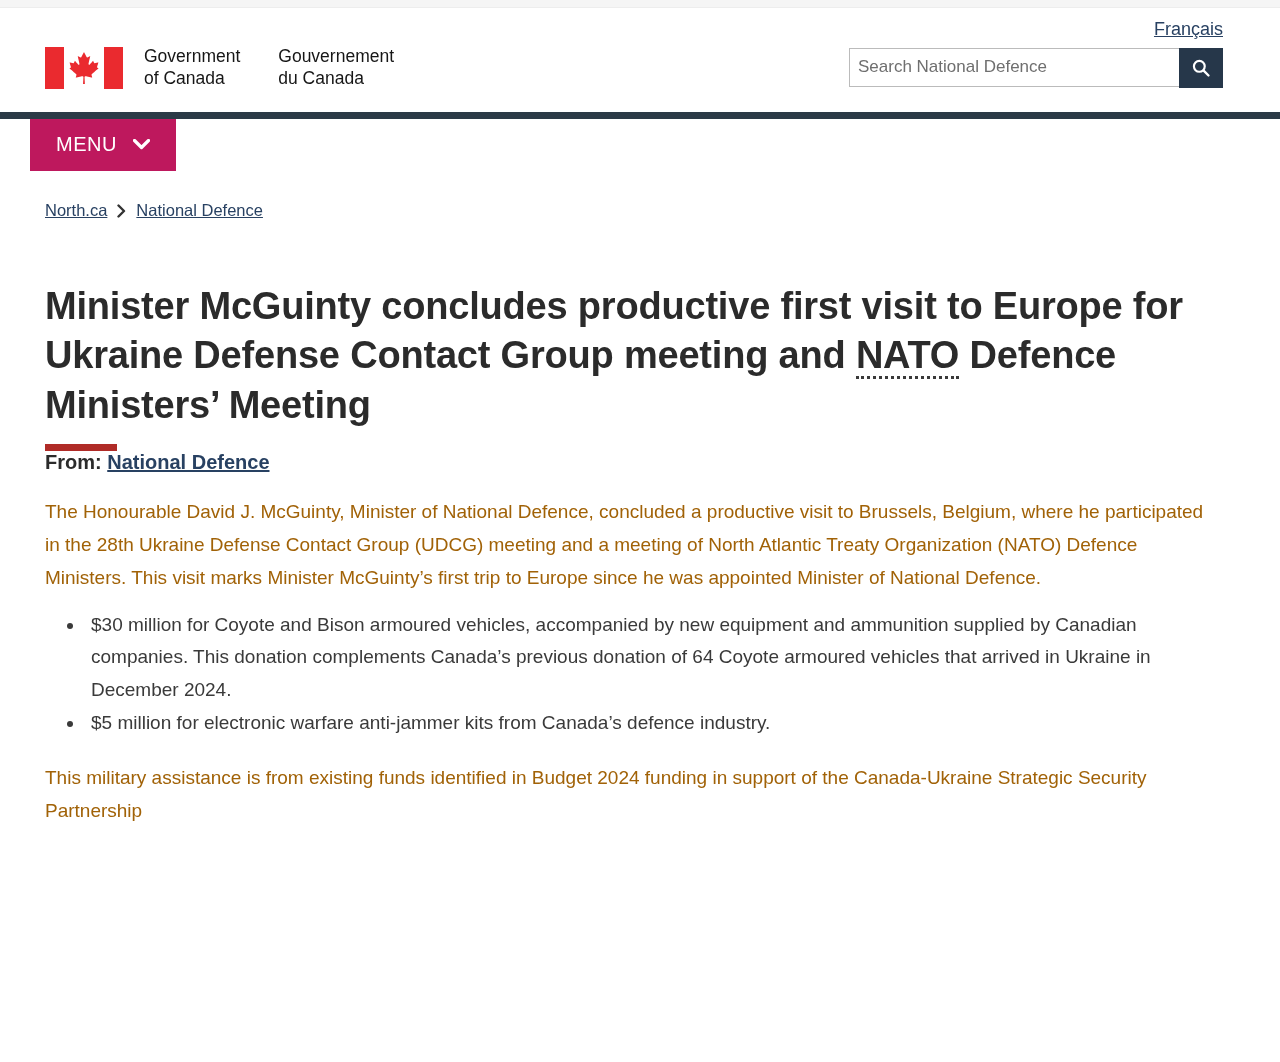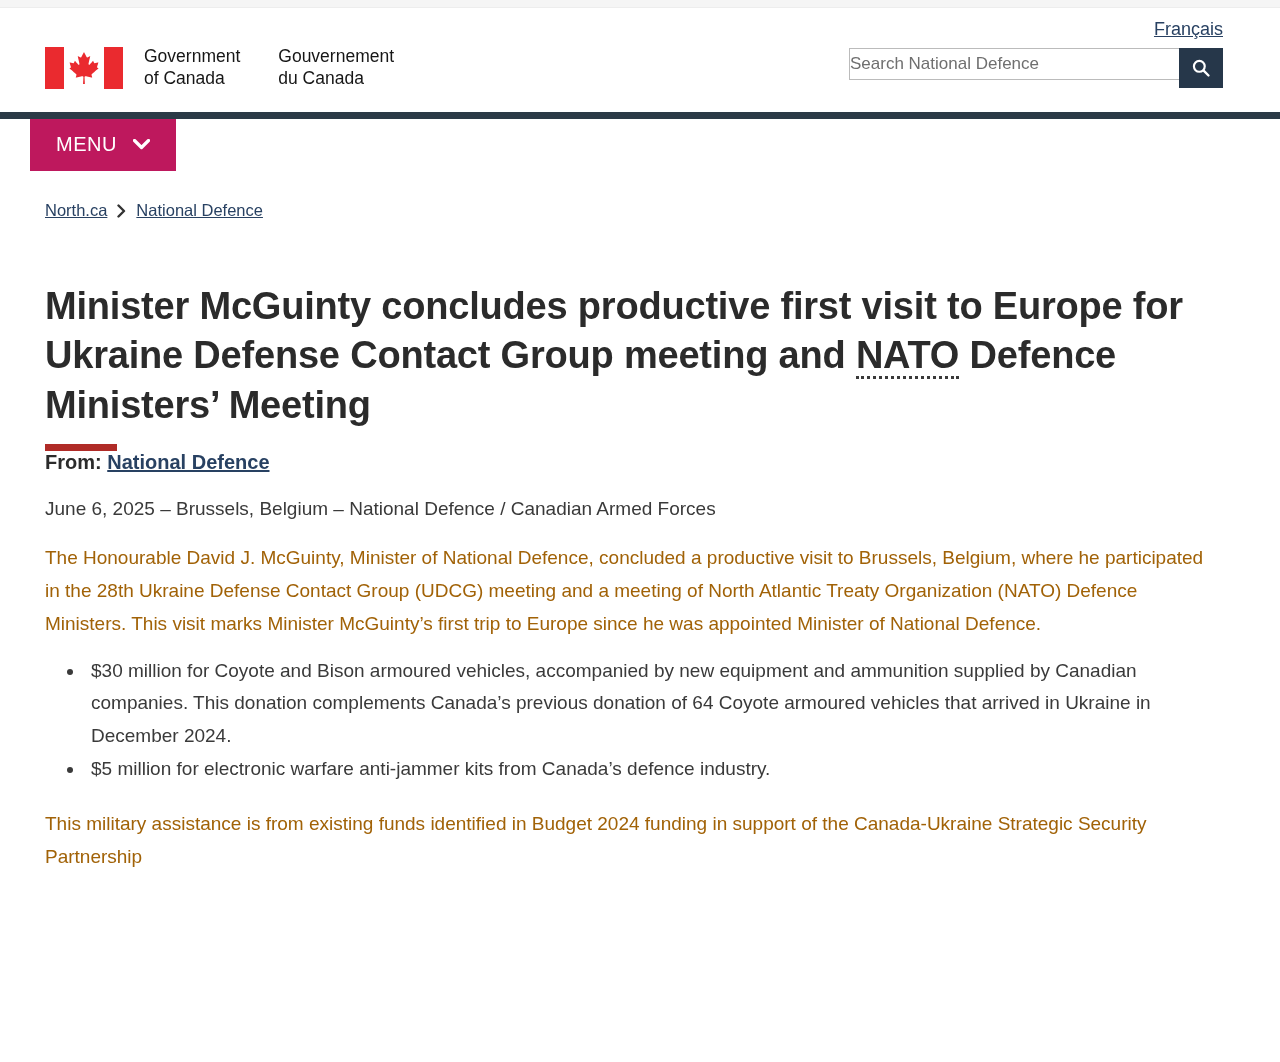--- a/index.html
+++ b/index.html
@@ -27,22 +27,22 @@
   .brand { display: flex; align-items: center; gap: 21px; text-decoration: none; color: #1b1b1b; }
   .flag { display: flex; height: 42px; }
   .flag-bar { width: 19px; background: #ea2a2f; }
   .flag-center { width: 40px; background: #fff; display: flex; align-items: center; justify-content: center; }
   .flag-center svg { width: 32px; height: 32px; fill: #ea2a2f; }
   .brand-names { display: flex; gap: 38px; }
   .brand-name { font-size: 17.5px; line-height: 1.25; color: #161616; }
 
   .search-area { display: flex; align-items: stretch; }
   .search-input {
-    width: 330px; height: 32px; border: 1px solid #bbb; border-right: none;
-    padding: 0 0; font-size: 17px; color: #333; outline: none;
+    width: 330px; height: 39px; border: 1px solid #bbb; border-right: none;
+    padding: 0 8px; font-size: 17px; color: #333; outline: none;
     font-family: inherit;
   }
   .search-input::placeholder { color: #6f6f6f; }
   .search-btn {
     width: 44px; height: 40px; background: #26374a; border: none; cursor: pointer;
     display: flex; align-items: center; justify-content: center;
   }
 
   
   .nav-bar { height: 7px; background: #2b3a46; }
@@ -161,21 +161,20 @@
       <span>Minister McGuinty concludes productive first visit to Europe for Ukraine Defense Contact Group meeting and </span><span class="abbr">NATO</span><span> Defence Ministers’ Meeting</span>
     </h1>
     <div class="title-underline"></div>
 
     <div class="from-line">
       <span>From:</span>
       <a href="#">National Defence</a>
     </div>
 
 
-    <p class="dateline">June 6, 2025 – Brussels, Belgium – National Defence / Canadian Armed Forces</p>
 
     <p class="body-p">The Honourable David J. McGuinty, Minister of National Defence, concluded a productive visit to Brussels, Belgium, where he participated in the 28th Ukraine Defense Contact Group (UDCG) meeting and a meeting of North Atlantic Treaty Organization (NATO) Defence Ministers. This visit marks Minister McGuinty’s first trip to Europe since he was appointed Minister of National Defence.</p>
 
     <ul class="body-list">
       <li>$30 million for Coyote and Bison armoured vehicles, accompanied by new equipment and ammunition supplied by Canadian companies.  This donation complements Canada’s previous donation of 64 Coyote armoured vehicles that arrived in Ukraine in December 2024.</li>
       <li>$5 million for electronic warfare anti-jammer kits from Canada’s defence industry.</li>
     </ul>
 
     <p class="body-p">This military assistance is from existing funds identified in Budget 2024 funding in support of the Canada-Ukraine Strategic Security Partnership</p>
   </main>

